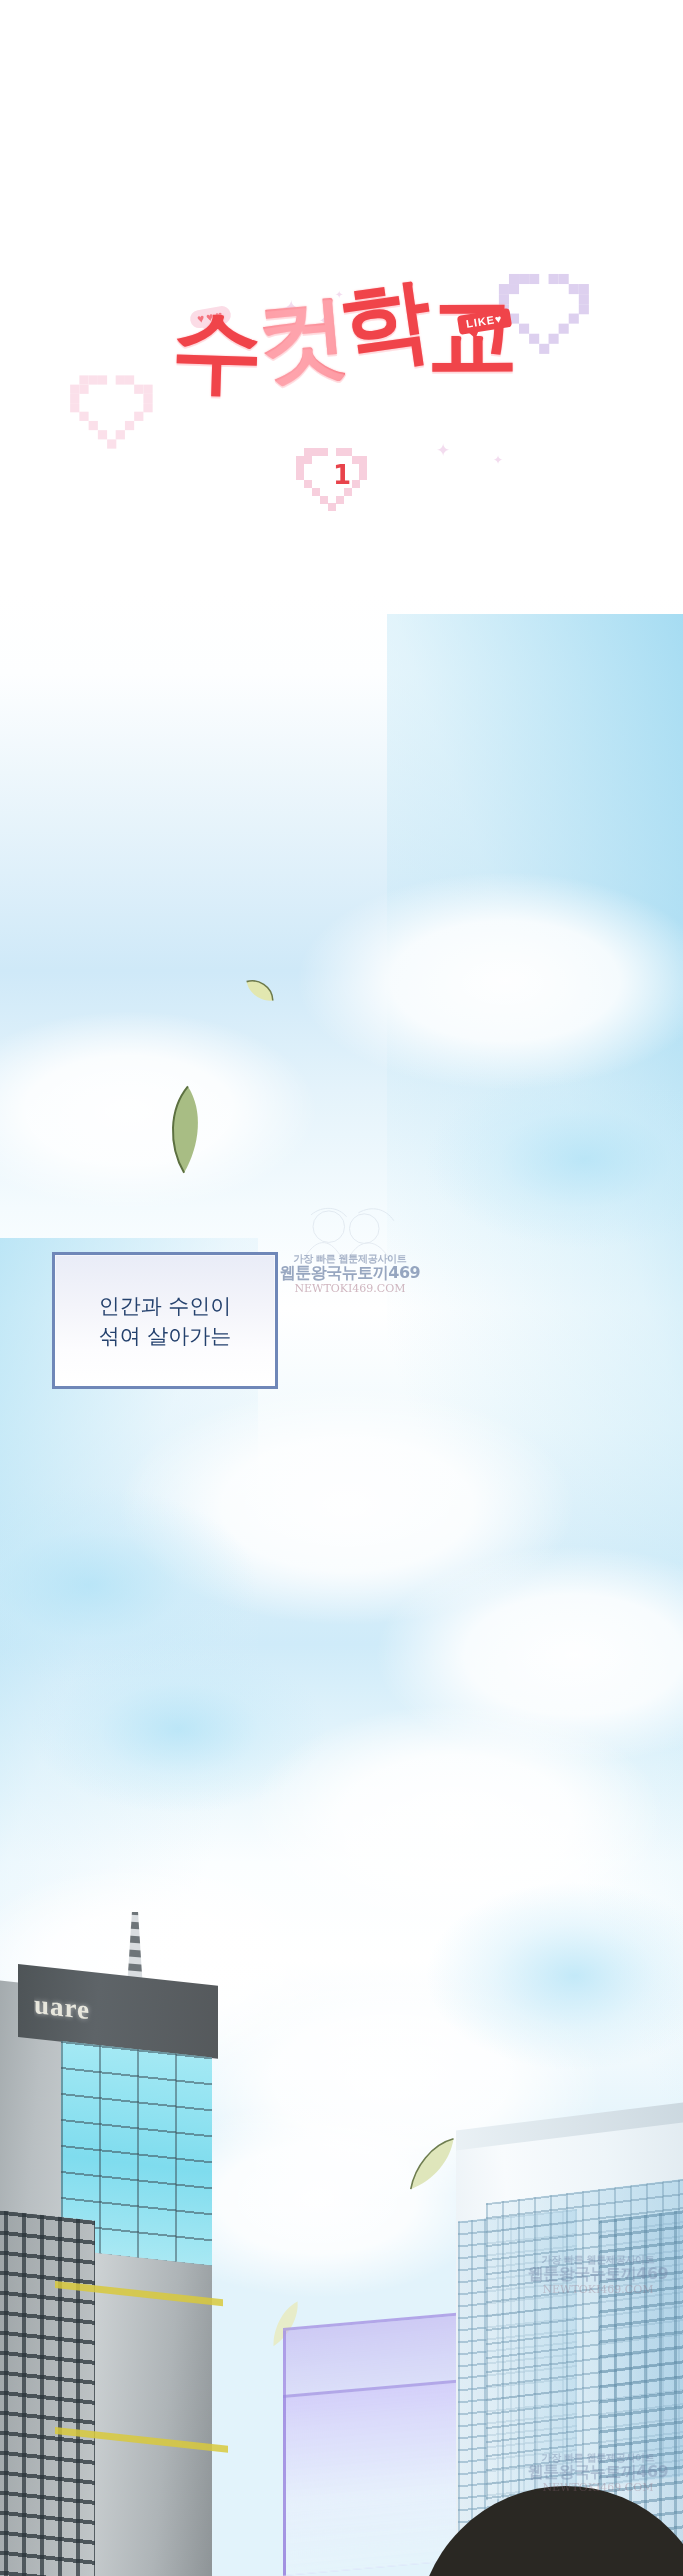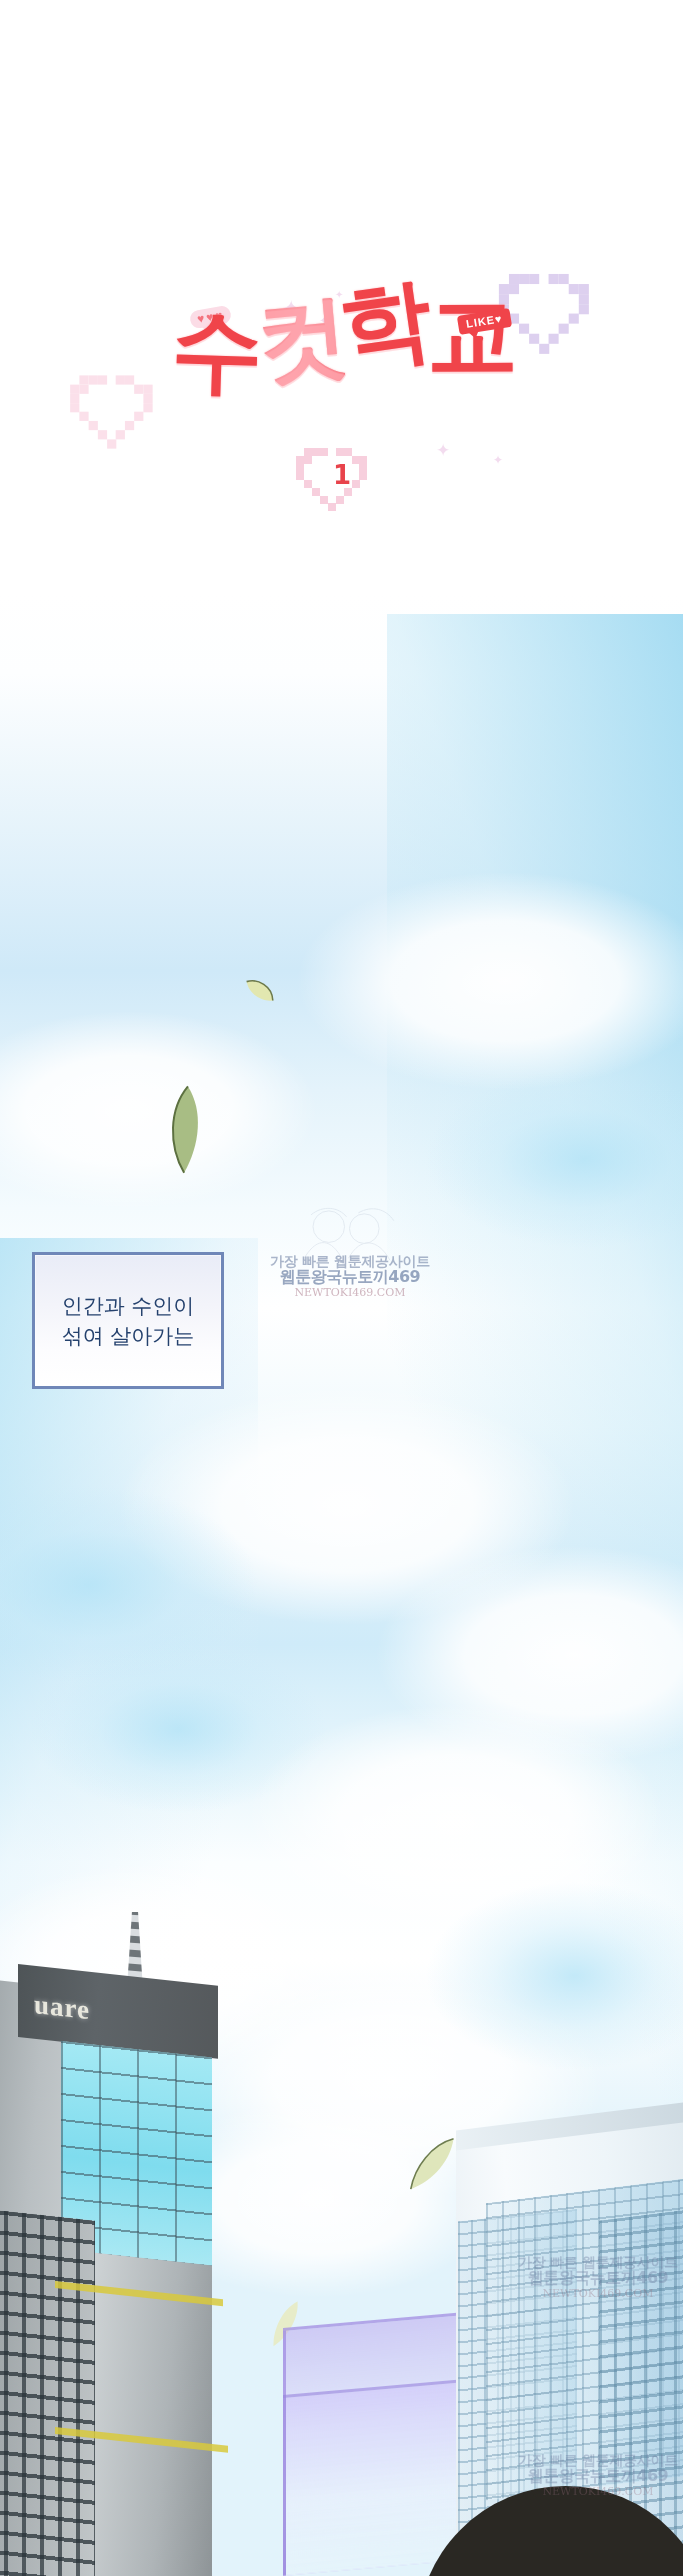--- a/index.html
+++ b/index.html
@@ -172,21 +172,21 @@
     box-shadow:0 0 0 1px rgba(255,255,255,.5) inset;
   }
   .narr-text{
     position:absolute;left:0;width:100%;
     text-align:center;
     font-family:"DejaVu Serif", serif;
     color:#24416d;
     line-height:1.45;
     white-space:pre-line;
   }
-  #narr1{left:32px;top:1252px;width:192px;height:137px;padding-left:25px;}
+  #narr1{left:52px;top:1252px;width:226px;height:137px;padding-left:25px;}
   #narr1 .narr-text{top:36px;font-size:21px;}
   #narr2{left:208px;top:1792px;width:166px;height:103px;}
   #narr2 .narr-text{top:22px;font-size:19px;}
 
   
   .leaf{position:absolute;}
   .leaf svg{display:block;}
 
   
   .city{position:absolute;left:0;top:1912px;width:684px;height:664px;overflow:hidden;}
@@ -294,21 +294,21 @@
     position:absolute;right:-30px;bottom:-59px;width:297px;height:149px;
     background:#2a2823;border-radius:50% 50% 0 0 / 100% 100% 0 0;
   }
 
   
   .wm{
     position:absolute;text-align:center;line-height:1.0;
     font-family:"DejaVu Sans", sans-serif;
     pointer-events:none;
   }
-  .wm .l1{font-size:14px;font-weight:bold;color:rgba(90,110,150,.50);letter-spacing:-0.3px;display:block;}
+  .wm .l1{font-size:10px;font-weight:bold;color:rgba(90,110,150,.50);letter-spacing:-0.3px;display:block;}
   .wm .l2{font-size:16px;font-weight:bold;color:rgba(70,95,140,.55);letter-spacing:-0.5px;display:block;margin-top:1px;}
   .wm .l3{font-size:11px;font-weight:normal;color:rgba(150,90,110,.45);letter-spacing:0px;display:block;margin-top:2px;font-family:"DejaVu Serif",serif;}
   .wm.faint .l1,.wm.faint .l2{color:rgba(110,125,160,.38);}
   .wm.faint .l3{color:rgba(150,110,125,.33);}
 
   .wm-fig{
     position:absolute;
     opacity:.16;
   }
 </style>

